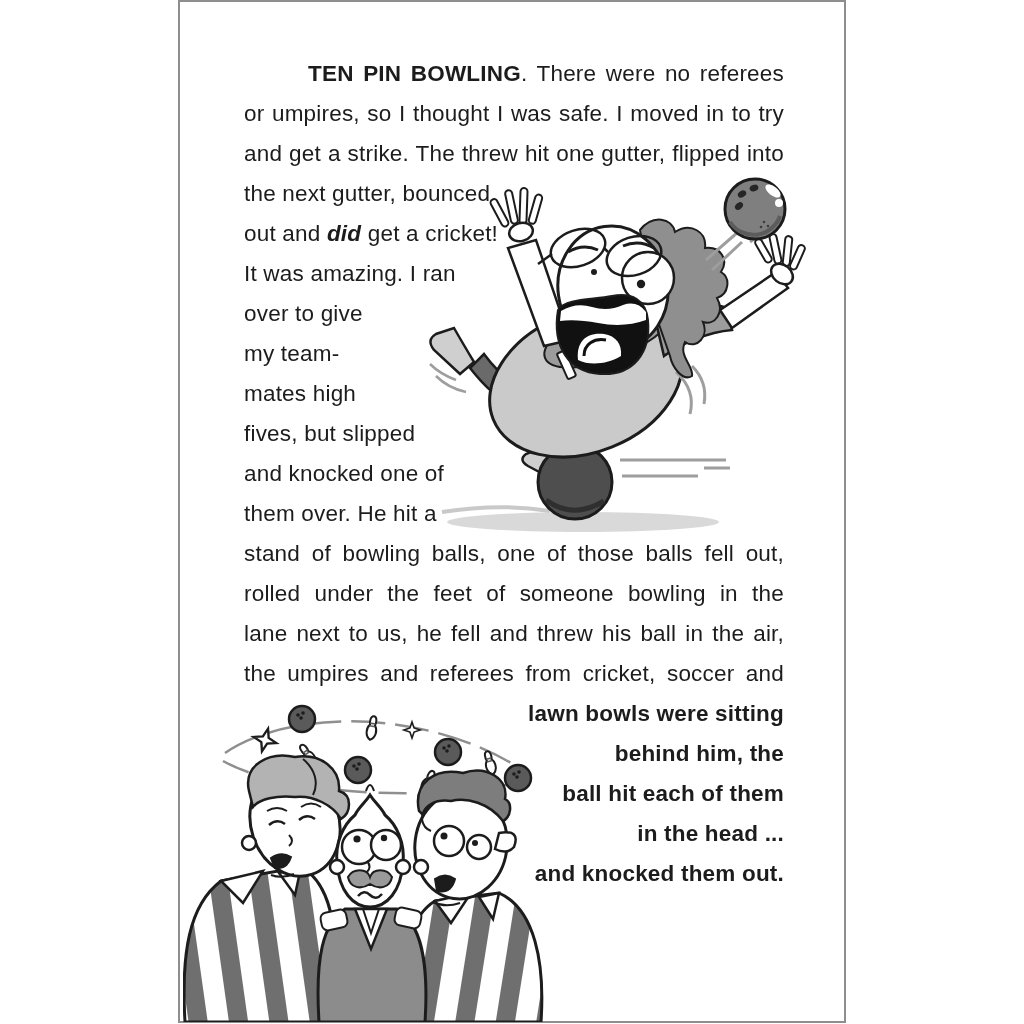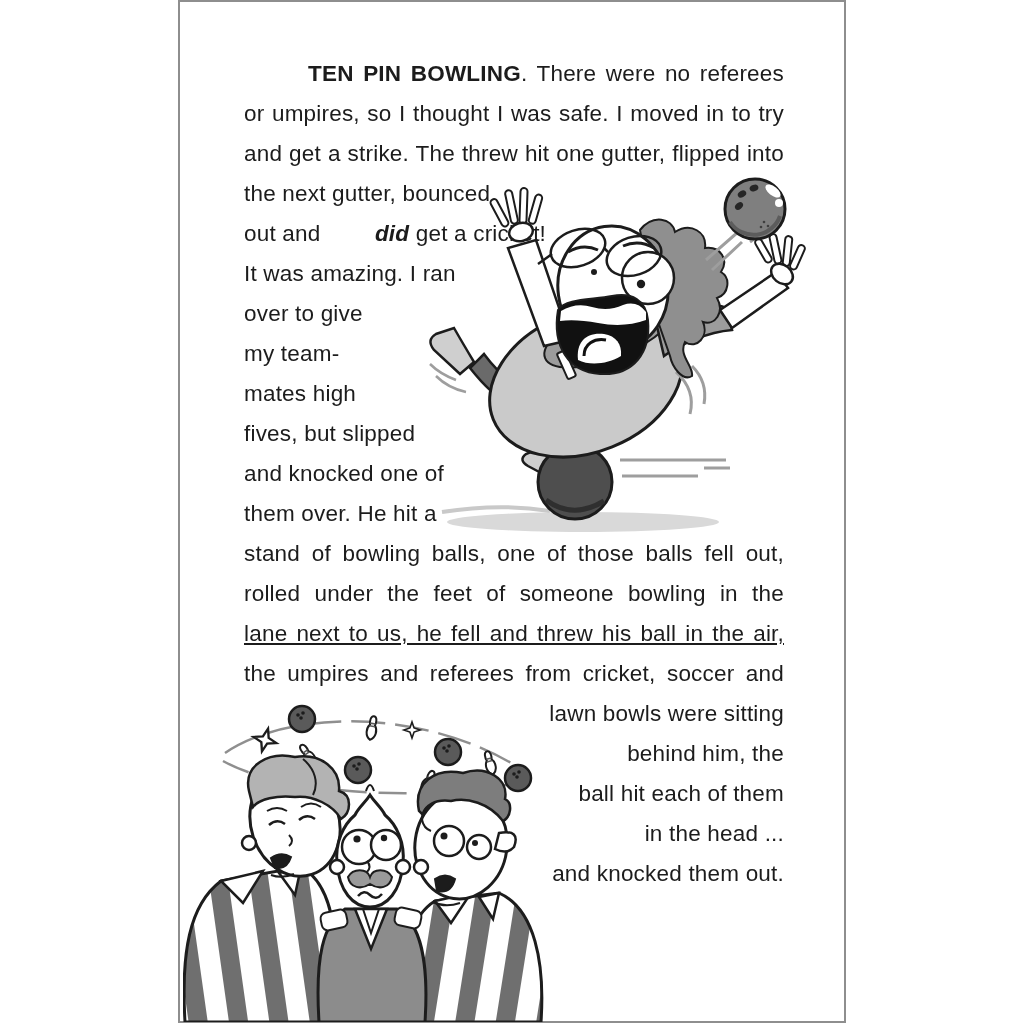--- a/index.html
+++ b/index.html
@@ -11,24 +11,24 @@
     position:absolute; left:178px; top:0; width:668px; height:1023px;
     box-sizing:border-box; background:var(--page-background,#ffffff);
     border:2px solid var(--page-border,#8e8e8e);
   }
   .line {
     position:absolute; left:64px; width:540px; height:40px;
     line-height:40px; font-size:22.5px; color:var(--ink,#1c1c1c);
     letter-spacing:0.2px; overflow:visible;
   }
   .line.left  { white-space:pre; text-align:left; }
-  .line.right { white-space:pre; text-align:right; }
+  .line.right { white-space:pre; text-align:right;font-weight:bold; }
   .line.justify { text-align:justify; text-align-last:justify; }
   .seg-b  { font-weight:bold; }
-  .seg-bi { font-weight:bold; font-style:italic;margin-left:48px; }
+  .seg-bi { font-weight:bold; font-style:italic; }
   .illus-bowler { position:absolute; left:228px; top:158px; width:420px; height:385px; }
   .illus-refs   { position:absolute; left:3px;  top:693px; width:368px; height:327px; }
 </style>
 </head>
 <body>
 
 <div class="stage">
   <div class="page">
 
     <div id="text-block">
@@ -39,21 +39,21 @@
         <div class="line left" style="top: 212px;"><span>out and </span><span class="seg-bi">did</span><span> get a cricket!</span></div>
         <div class="line left" style="top: 252px;"><span>It was amazing. I ran</span></div>
         <div class="line left" style="top: 292px;"><span>over to give</span></div>
         <div class="line left" style="top: 332px;"><span>my team-</span></div>
         <div class="line left" style="top: 372px;"><span>mates high</span></div>
         <div class="line left" style="top: 412px;"><span>fives, but slipped</span></div>
         <div class="line left" style="top: 452px;"><span>and knocked one of</span></div>
         <div class="line left" style="top: 492px;"><span>them over. He hit a</span></div>
         <div class="line justify" style="top: 532px;"><span>stand of bowling balls, one of those balls fell out,</span></div>
         <div class="line justify" style="top: 572px;"><span>rolled under the feet of someone bowling in the</span></div>
-        <div class="line justify" style="top: 612px; text-decoration: underline;"><span>lane next to us, he fell and threw his ball in the air,</span></div>
+        <div class="line justify" style="top: 612px;"><span>lane next to us, he fell and threw his ball in the air,</span></div>
         <div class="line justify" style="top: 652px;"><span>the umpires and referees from cricket, soccer and</span></div>
         <div class="line right" style="top: 692px;"><span>lawn bowls were sitting</span></div>
         <div class="line right" style="top: 732px;"><span>behind him, the</span></div>
         <div class="line right" style="top: 772px;"><span>ball hit each of them</span></div>
         <div class="line right" style="top: 812px;"><span>in the head ...</span></div>
         <div class="line right" style="top: 852px; text-align: right;"><span>and knocked them out.</span></div>
       </div>
 
     <svg class="illus-bowler" viewBox="0 0 420 385" xmlns="http://www.w3.org/2000/svg" aria-hidden="true">
       <g>

